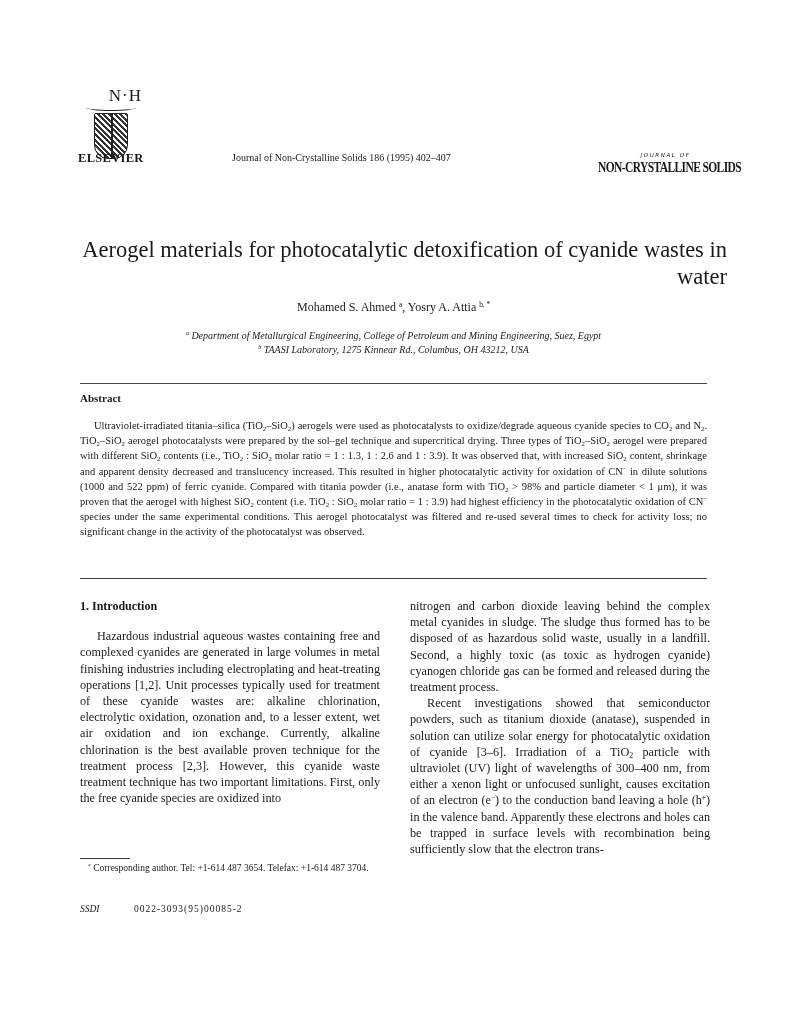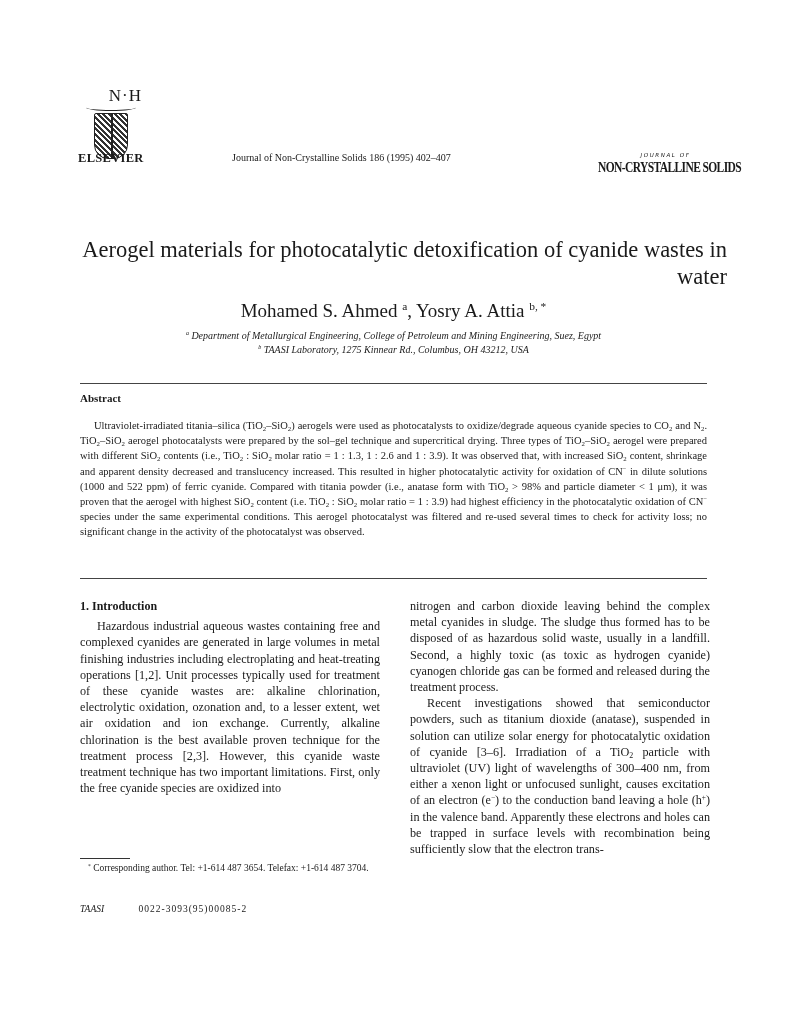--- a/index.html
+++ b/index.html
@@ -15,32 +15,32 @@
          background: repeating-linear-gradient(45deg,#333 0 2px,#fff 2px 4px); }
   #logo .shield::after { content:""; position:absolute; left:50%; top:0; bottom:0; width:1.5px; background:#222; }
   #elsevier { left: 78px; top: 151px; font-size: 12.5px; letter-spacing: 0.3px; font-weight: bold; }
   #journal-ref { left: 232px; top: 152px; font-size: 10px; text-align: right; }
   #jmast { left: 598px; top: 104px; width: 135px; text-align: center; margin-top: 48px; }
   #jmast .small { font-family: "DejaVu Sans", sans-serif; font-size: 5.5px; letter-spacing: 1.6px; font-style: italic; }
   #jmast .big { font-family: "Liberation Serif", serif; font-weight: bold; font-size: 11.5px;
                 letter-spacing: -0.6px; transform: scaleY(1.35); display: block; margin-top: 3px; white-space: nowrap; }
   
   #title { left: 60px; width: 667px; top: 236px; text-align: right; font-size: 22.5px; line-height: 27px; }
-  #authors { left: 60px; width: 667px; top: 300px; text-align: center; font-size: 19px; }
+  #authors { left: 60px; width: 667px; top: 300px; text-align: center; font-size: 12px; }
   sup { font-size: 60%; vertical-align: 0.6em; line-height: 0; }
   sub { font-size: 65%; vertical-align: -0.25em; line-height: 0; }
   #affil { left: 60px; width: 667px; top: 329px; text-align: center; font-size: 10px; line-height: 14px; font-style: italic; }
   .rule { left: 80px; width: 627px; height: 0; border-top: 1.3px solid #444; }
   #abstract-heading { left: 80px; top: 392px; font-size: 11px; font-weight: bold; }
   #abstract-body { left: 80px; width: 627px; top: 418px; font-size: 10.5px; line-height: 15.2px; text-align: justify; text-indent: 14px; }
   
   .col { width: 300px; font-size: 12.2px; line-height: 16.2px; text-align: justify; }
   #col-left { left: 80px; top: 598px; }
   #col-right { left: 410px; top: 598px; }
-  .sec-head { font-weight: bold; font-size: 12px; margin-bottom: 4px; }
+  .sec-head { font-weight: bold; font-size: 12px; margin-bottom: 14px; }
   .para { text-indent: 17px; margin: 0; }
   .para.noind { text-indent: 0; }
   #fn-rule { left: 80px; top: 858px; width: 50px; border-top: 1px solid #333; }
   #footnote { left: 80px; top: 862px; width: 300px; font-size: 9.5px; line-height: 13.5px; text-indent: 8px; }
   #copyright { left: 80px; top: 903px; font-size: 9.5px; line-height: 13.5px; }
   #copyright .ssdi { font-style: italic; }
   #copyright .code { letter-spacing: 1px; margin-left: 32px; }
 </style>
 </head>
 <body>
@@ -89,16 +89,16 @@
   <p class="para">Recent investigations showed that semiconductor powders, such as titanium dioxide (anatase), suspended in solution can utilize solar energy for photocatalytic oxidation of cyanide [3–6]. Irradiation of a TiO<sub>2</sub> particle with ultraviolet (UV) light of wavelengths of 300–400 nm, from either a xenon light or unfocused sunlight, causes excitation of an electron (e<sup>−</sup>) to the conduction band leaving a hole (h<sup>+</sup>) in the valence band. Apparently these electrons and holes can be trapped in surface levels with recombination being sufficiently slow that the electron trans-</p>
 </div>
 
 <div id="fn-rule" class="abs"></div>
 <div id="footnote" class="abs">
   <sup>*</sup>
   <span>Corresponding author. Tel: +1-614 487 3654. Telefax: +1-614 487 3704.</span>
 </div>
 <div id="copyright" class="abs">
   <div>
-    <span class="ssdi">TAASI</span>
+    <span class="ssdi">SSDI</span>
     <span class="code">0022-3093(95)00085-2</span>
   </div>
 </div>
 
 </body></html>

